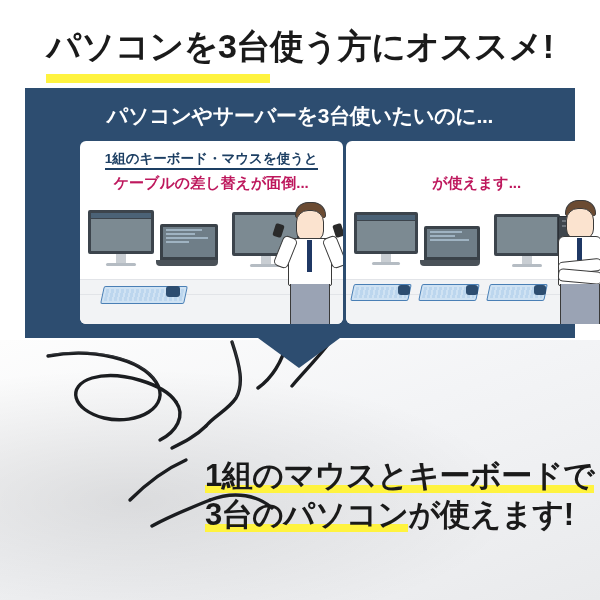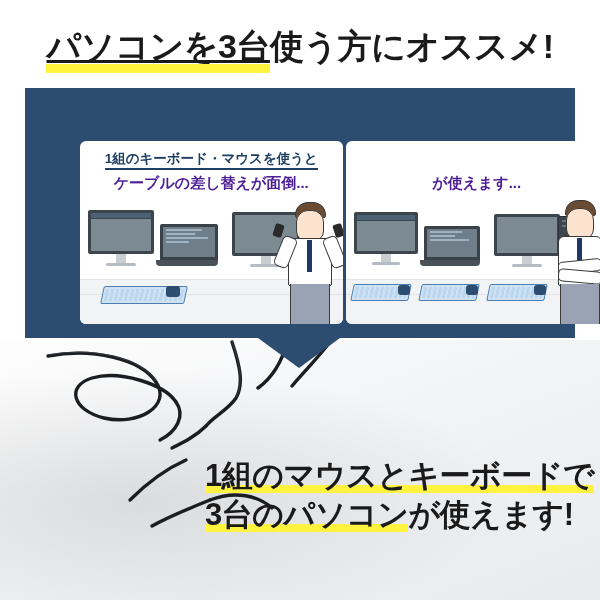--- a/index.html
+++ b/index.html
@@ -15,22 +15,21 @@
   
   .headline{
     position:absolute;left:0;top:24px;width:600px;
     text-align:center;
     font-size:34px;font-weight:bold;color:#1a1a1a;
     letter-spacing:-0.5px;white-space:nowrap;
     z-index:5;
   }
   .hl-yellow{
     background:linear-gradient(to top,#fff33f 0,#fff33f 9px,rgba(255,255,255,0) 9px);
-    padding-bottom:8px;
-    text-decoration:underline;
+    padding-bottom:18px;
   }
 
   
   .panel{
     position:absolute;left:25px;top:88px;width:550px;height:250px;
     background:#2d4d70;
     z-index:4;
   }
   .panel-title{
     position:absolute;left:0;top:14px;width:550px;text-align:center;
@@ -53,21 +52,21 @@
   }
   .card-title{
     position:absolute;left:0;top:9px;width:100%;text-align:center;
     font-size:13.5px;font-weight:bold;color:#1d3f63;white-space:nowrap;
   }
   .card-title .u{
     border-bottom:2px solid #1d3f63;padding-bottom:2px;
   }
   .card-sub{
     position:absolute;left:0;top:33px;width:100%;text-align:center;
-    font-size:15px;font-weight:bold;color:#4c1d95;white-space:nowrap;
+    font-size:15px;font-weight:bold;color:#be185d;white-space:nowrap;
   }
 
   
   .scene{position:absolute;left:0;bottom:0;width:100%;height:126px;}
   .desk{position:absolute;left:0;bottom:0;width:100%;height:44px;background:#f2f3f5;
         border-top:1px solid #e2e4e8;}
   .desk:after{content:"";position:absolute;left:0;top:14px;width:100%;height:1px;background:#e2e4e8;}
   .wall{position:absolute;left:0;top:0;width:100%;height:82px;background:#ffffff;}
 
   
@@ -135,20 +134,21 @@
 </head>
 <body>
 
 <div class="page">
 
   <div class="headline">
     <span class="hl-yellow"><span>パソコンを3台</span></span><span>使う方にオススメ!</span>
   </div>
 
   <div class="panel">
+    <div class="panel-title">パソコンやサーバーを3台使いたいのに...</div>
 
     <div class="cards">
 
       <div class="card">
         <div class="card-title">
           <span class="u">1組のキーボード・マウスを使うと</span>
         </div>
         <div class="card-sub">ケーブルの差し替えが面倒...</div>
 
         <div class="scene">

